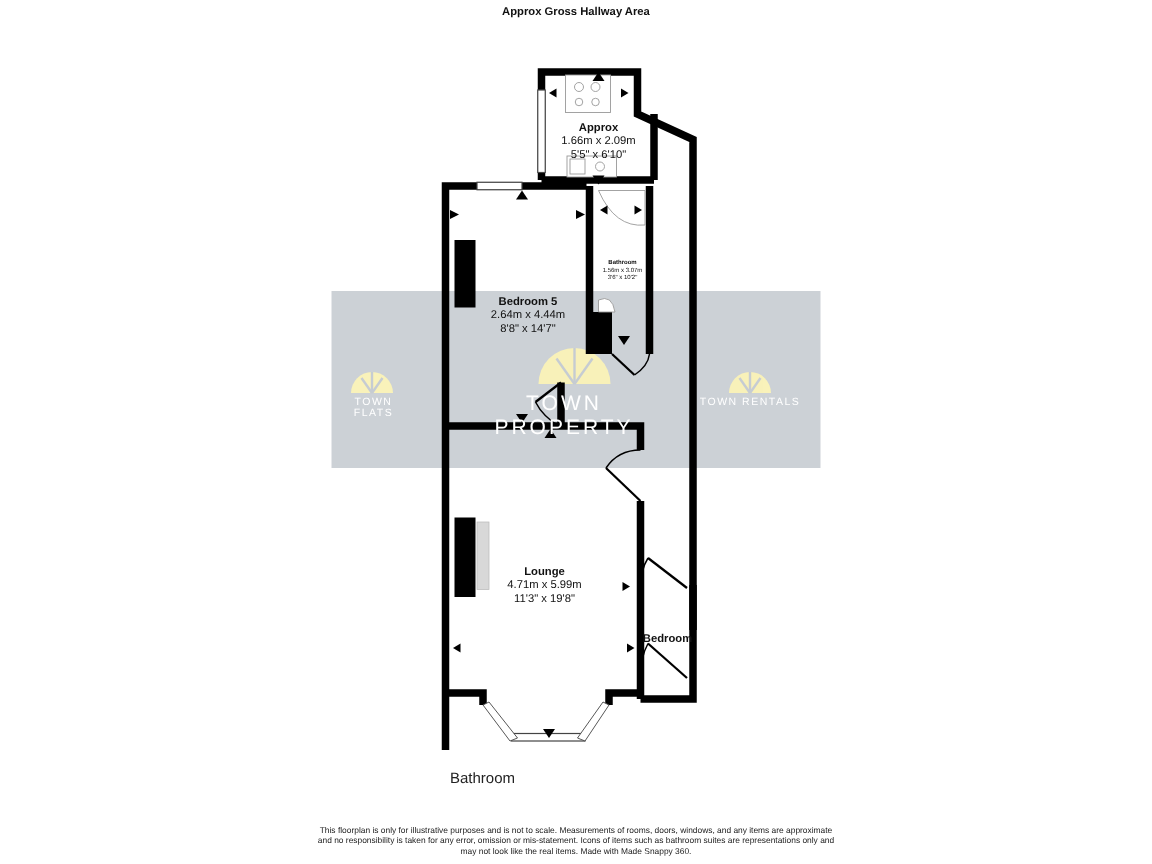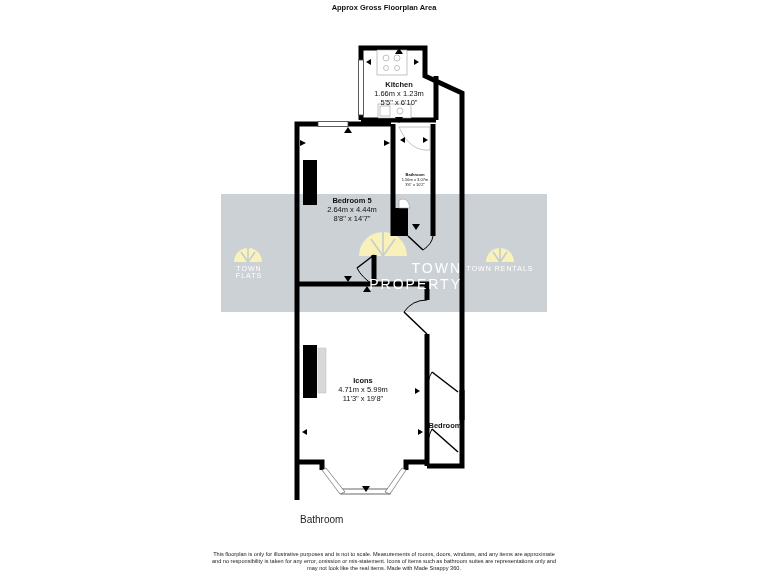--- a/index.html
+++ b/index.html
@@ -13,21 +13,21 @@
     .room-label { position: absolute; text-align: center; color: #111; font-size: 7.5px; line-height: 9px; }
     .room-label .name { font-weight: bold; }
     .bath-label { font-size: 4px; line-height: 5px; }
     .floor-title { position: absolute; left: 300px; top: 514px; font-size: 10px; color: #222; }
     .disclaimer { position: absolute; left: 150px; top: 551px; width: 468px; text-align: center; font-size: 5.6px; line-height: 7px; color: #222; }
   </style>
 </head>
 <body>
 
 <div class="header">
-  <div>Approx Gross Floorplan Area</div>
+  <div>Approx Gross Hallway Area</div>
 </div>
 
 <div class="watermark"></div>
 
 <svg class="plan" width="768" height="576" viewBox="0 0 768 576">
 
   <g fill="#fbf3b8" opacity="0.95">
     <path d="M234,262 A14,14 0 0 1 262,262 Z"></path>
     <path d="M359,256 A24,24 0 0 1 407,256 Z"></path>
     <path d="M486,262 A14,14 0 0 1 514,262 Z"></path>
@@ -124,40 +124,40 @@
     <polygon points="428,140 423,137 423,143"></polygon>
     <polygon points="412,224 416,230 420,224"></polygon>
     <polygon points="302,432 307,429 307,435"></polygon>
     <polygon points="423,432 418,429 418,435"></polygon>
     <polygon points="362,486 366,492 370,486"></polygon>
     <polygon points="414,391 419,388 419,394" transform="rotate(180 417 391)"></polygon>
   </g>
 </svg>
 
 <div class="wm-logo wm-small" style="left:222px; top:265px; width:54px;">TOWN FLATS</div>
-<div class="wm-logo wm-big" style="left:320px; top:260px; width:142px;text-align:right;">TOWN PROPERTY</div>
+<div class="wm-logo wm-big" style="left:305px; top:260px; width:142px;">TOWN PROPERTY</div>
 <div class="wm-logo wm-small" style="left:462px; top:265px; width:76px;">TOWN RENTALS</div>
 
 <div class="room-label" style="left:365px; top:80px; width:68px;">
-  <div class="name">Kitchen</div>
-  <div>1.66m x 1.23m</div>
+  <div class="name">Approx</div>
+  <div>1.66m x 2.09m</div>
   <div>5'5" x 6'10"</div>
 </div>
 <div class="room-label bath-label" style="left:398px; top:172px; width:34px;">
   <div class="name">Bathroom</div>
   <div>1.56m x 3.07m</div>
   <div>3'6" x 10'2"</div>
 </div>
 <div class="room-label" style="left:320px; top:196px; width:64px;">
   <div class="name">Bedroom 5</div>
   <div>2.64m x 4.44m</div>
   <div>8'8" x 14'7"</div>
 </div>
 <div class="room-label" style="left:328px; top:376px; width:70px;">
-  <div class="name">Icons</div>
+  <div class="name">Lounge</div>
   <div>4.71m x 5.99m</div>
   <div>11'3" x 19'8"</div>
 </div>
 <div class="room-label" style="left:428px; top:421px; width:34px;">
   <div class="name">Bedroom</div>
 </div>
 
 <div class="floor-title">Bathroom</div>
 
 <div class="disclaimer">

